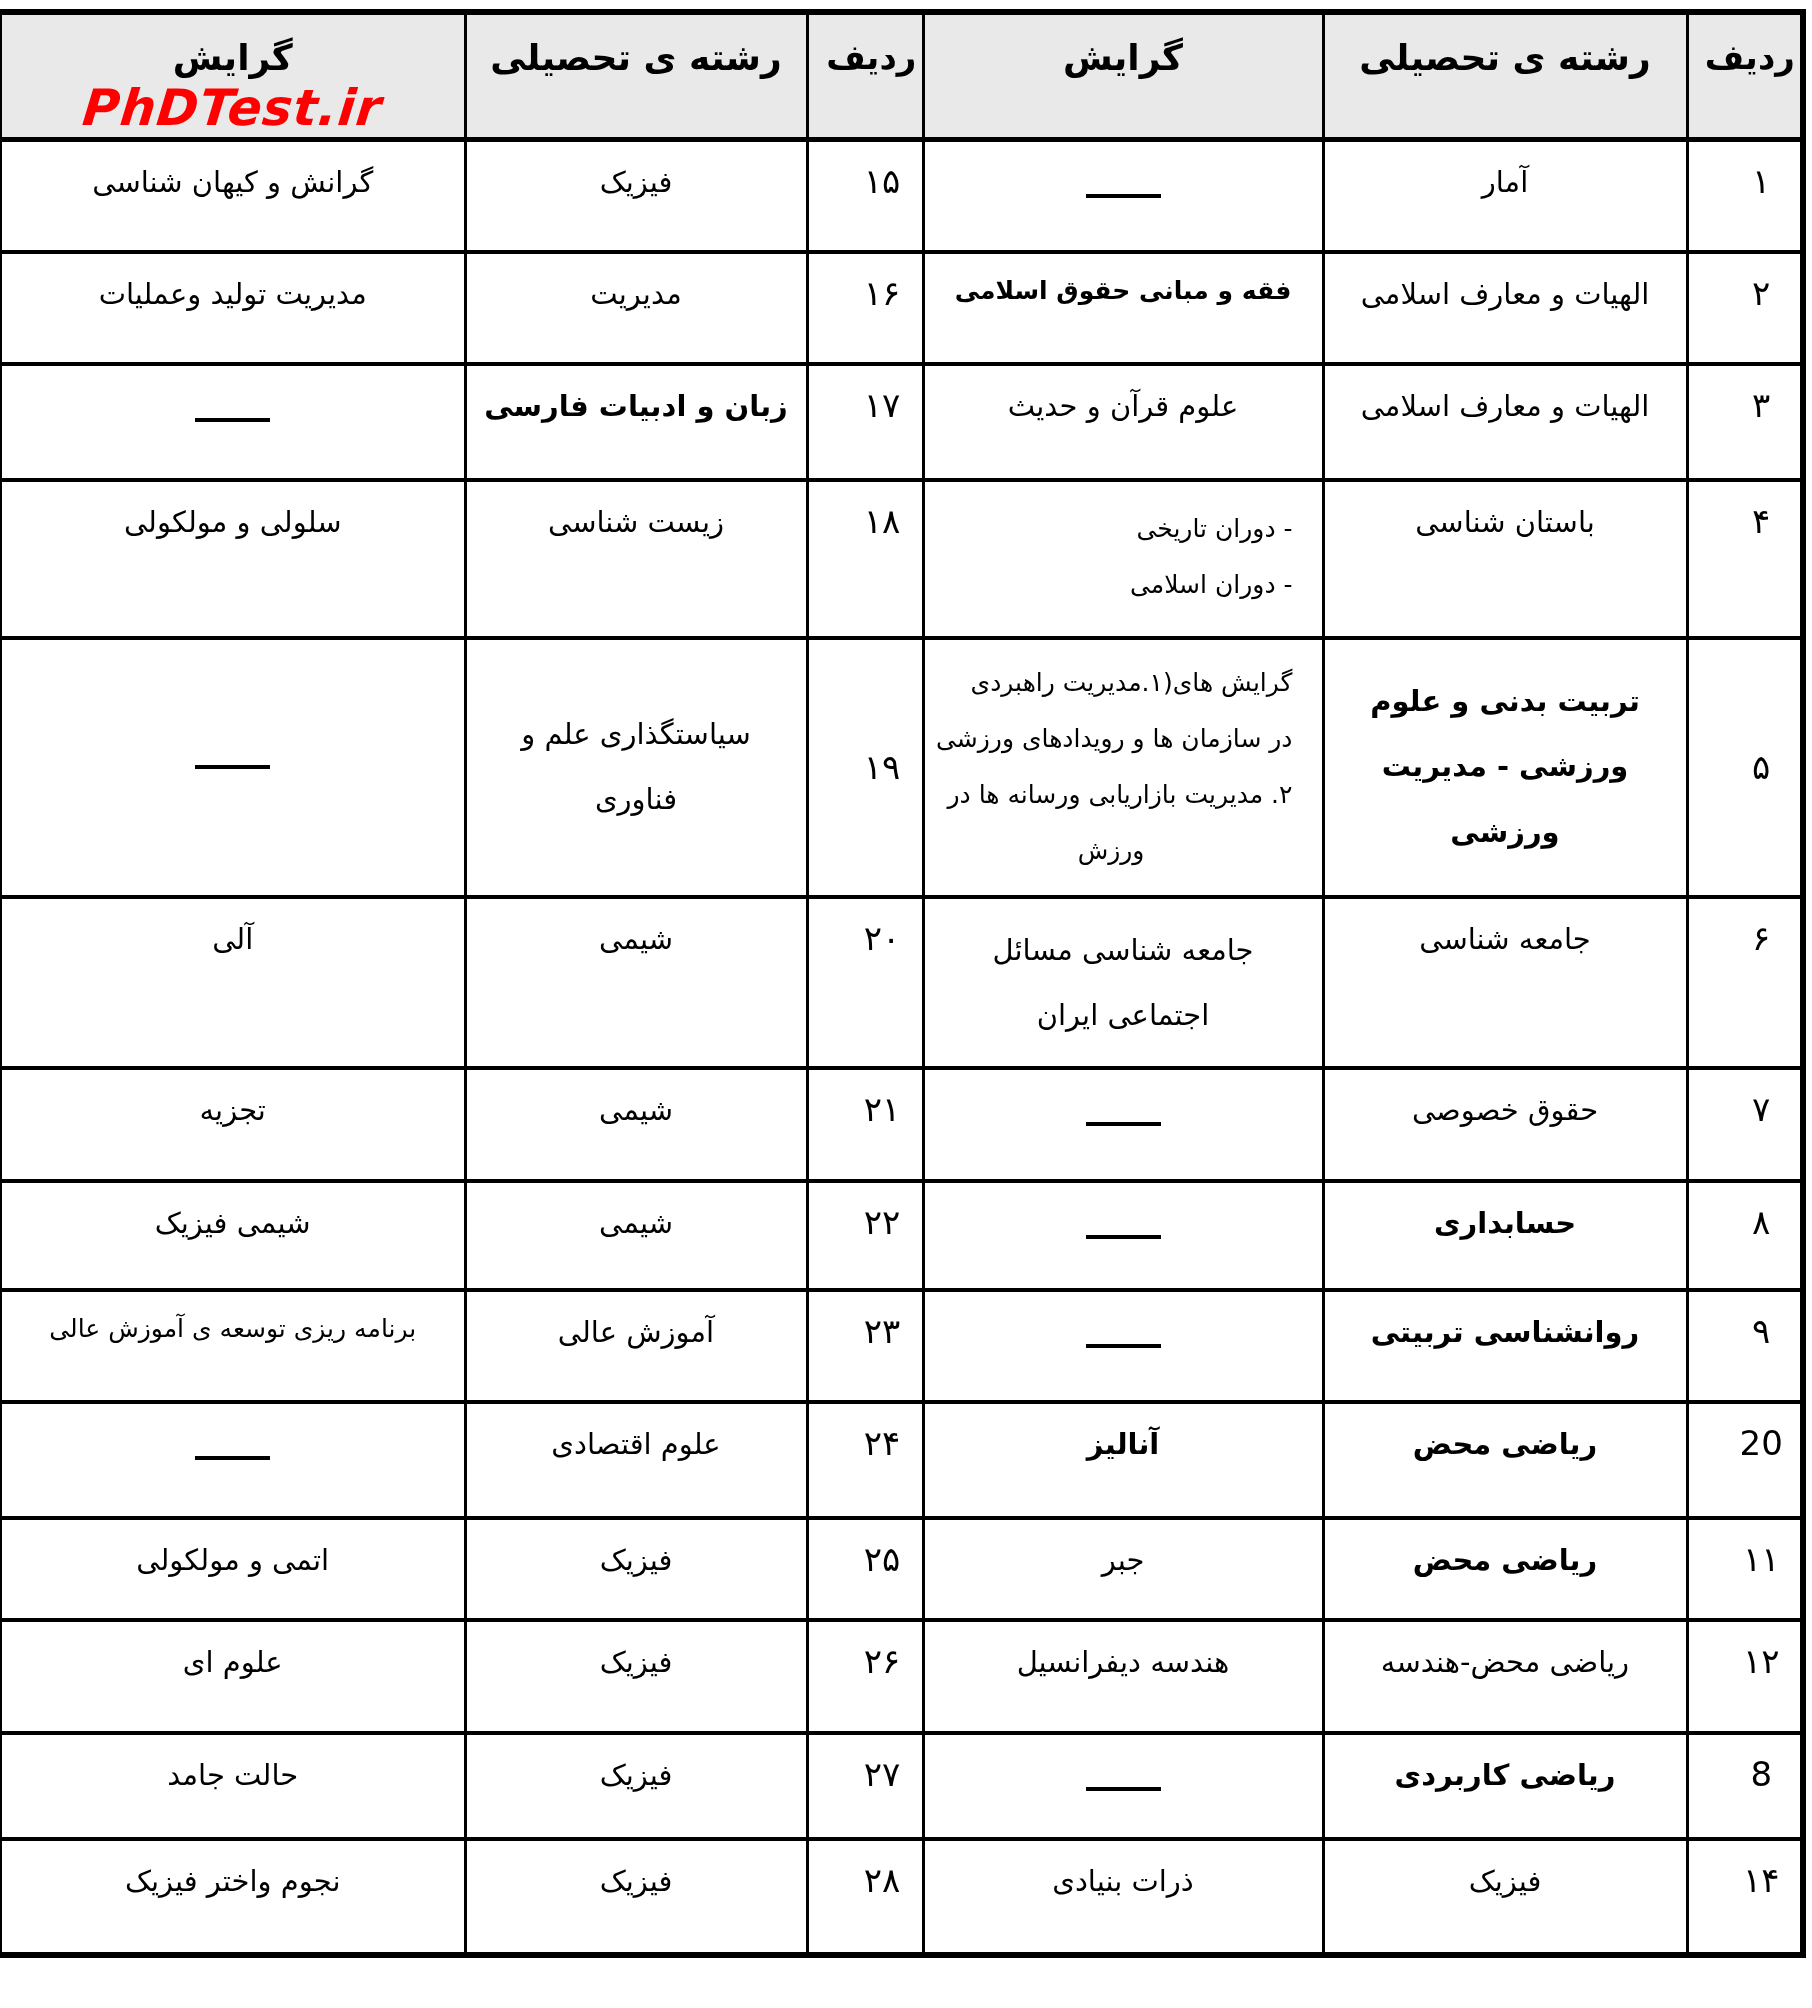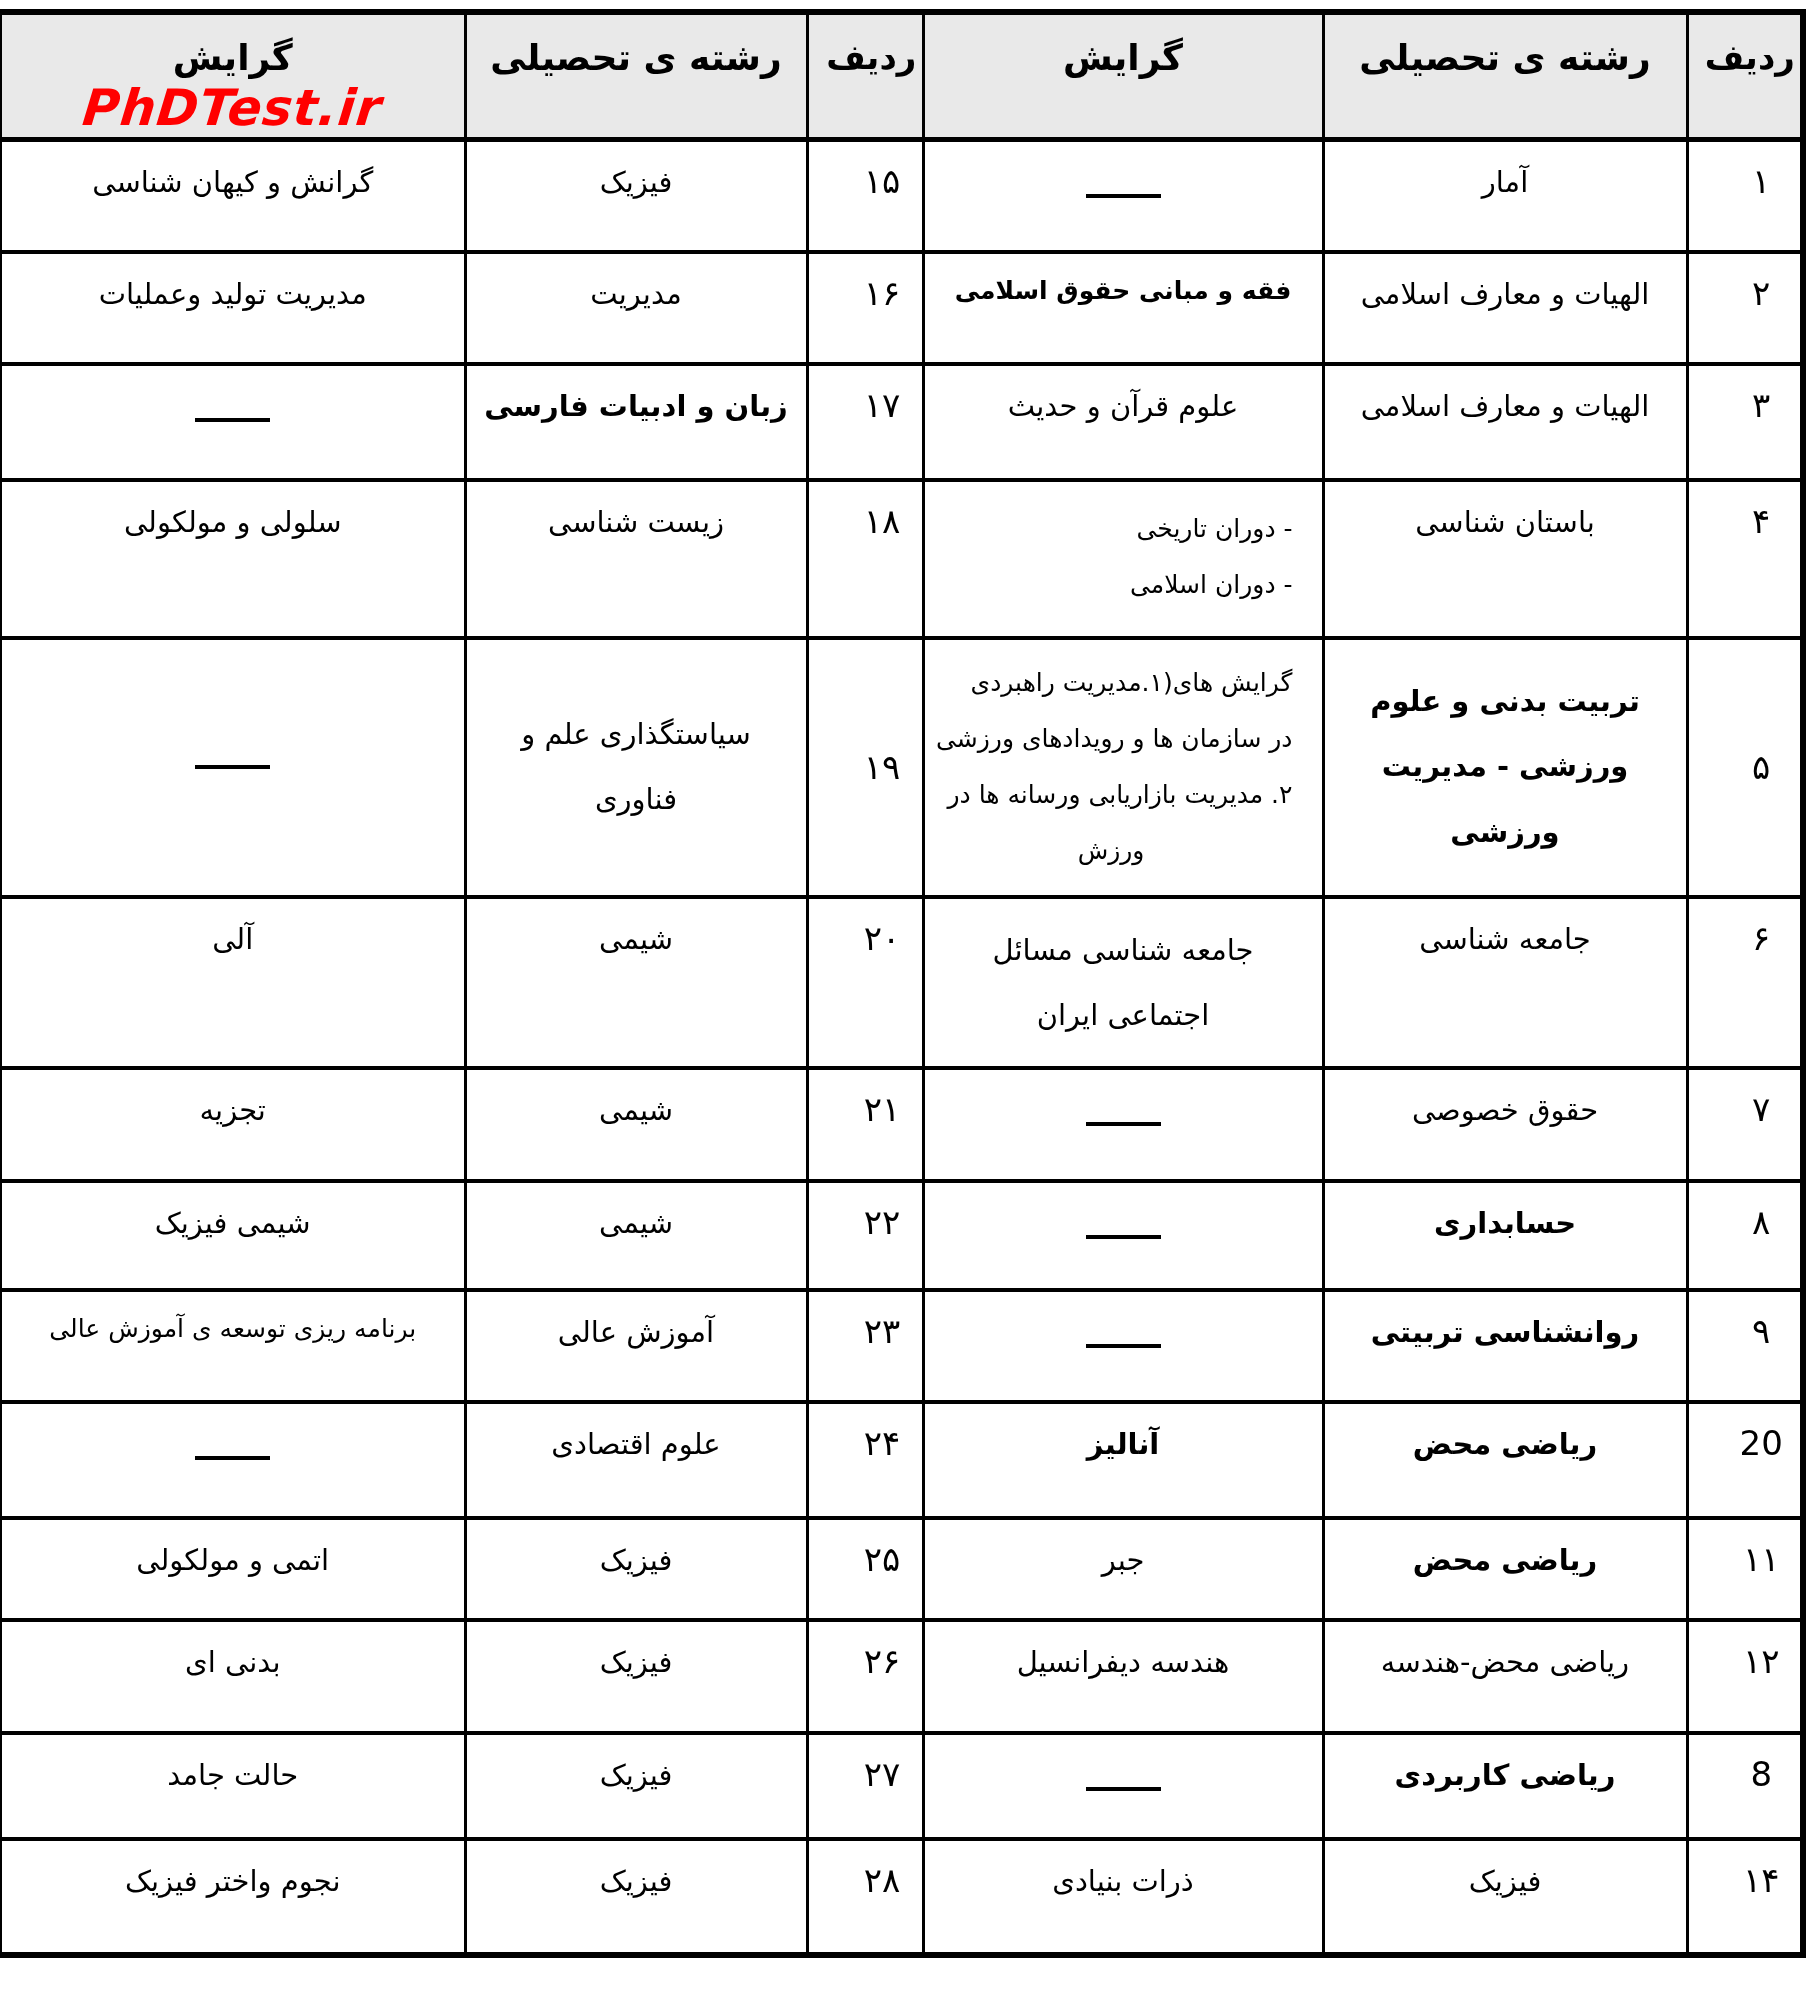--- a/index.html
+++ b/index.html
@@ -276,21 +276,21 @@
             <div class="line">ریاضی محض-هندسه</div>
           </td>
           <td>
             <div class="line">هندسه دیفرانسیل</div>
           </td>
           <td class="col-no">۲۶</td>
           <td>
             <div class="line">فیزیک</div>
           </td>
           <td>
-            <div class="line">بدنی ای</div>
+            <div class="line">علوم ای</div>
           </td>
         </tr>
         <tr style="height: 106px;">
           <td class="col-no">8</td>
           <td class="bold">
             <div class="line">ریاضی کاربردی</div>
           </td>
           <td>
             <div class="dash"></div>
           </td>

